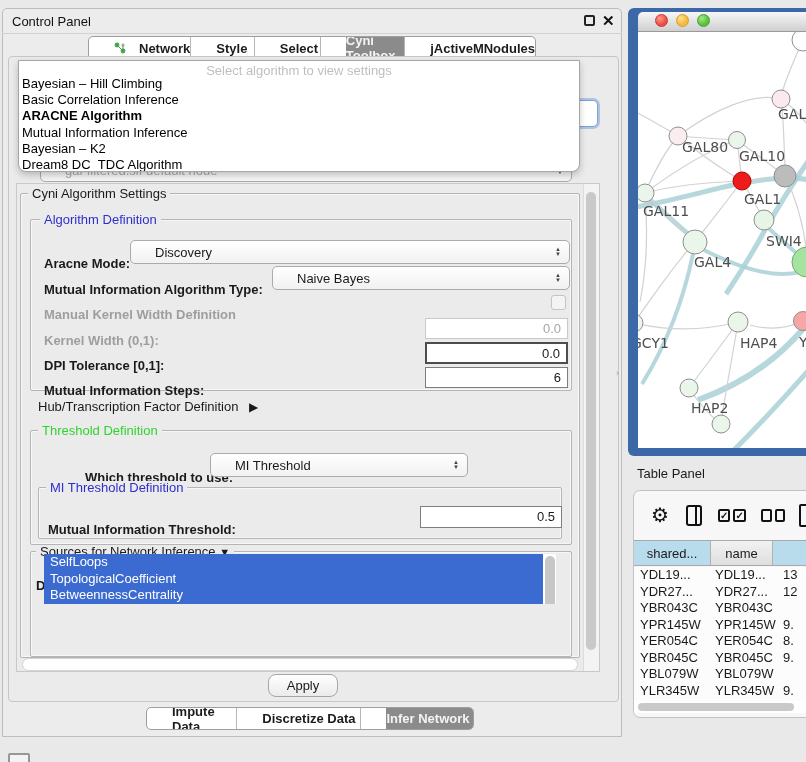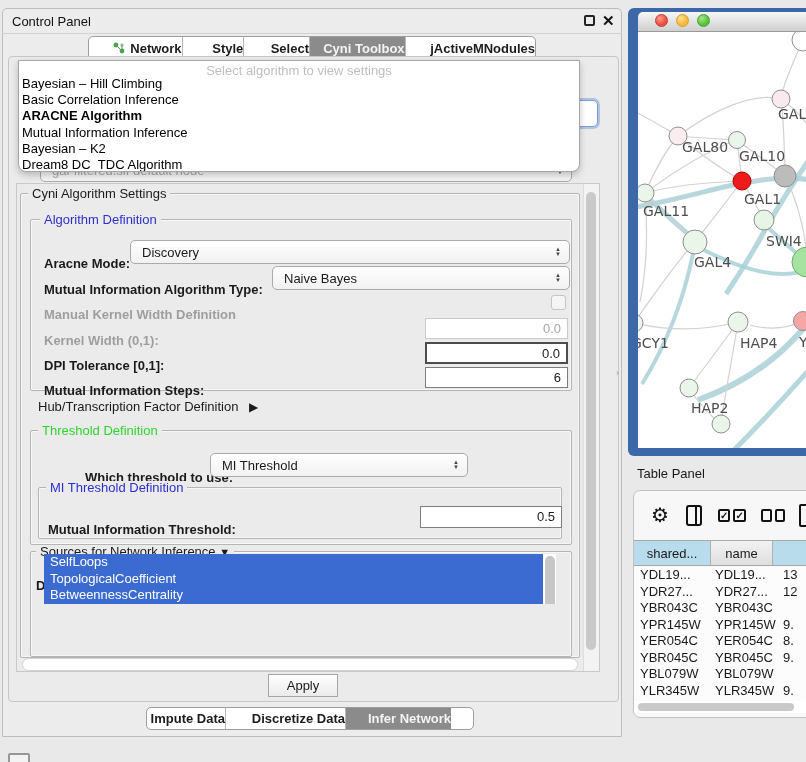--- a/index.html
+++ b/index.html
@@ -11,41 +11,41 @@
   
   .cp-window { left:2px; top:8px; width:620px; height:729px; background:#ececec;
                border:1px solid #bdbdbd; border-radius:5px 5px 0 0; }
   .cp-titlebar { left:2px; top:8px; width:620px; height:26px; border-bottom:1px solid #d2d2d2; }
   .cp-title { left:12px; top:14px; color:#111; }
   .float-box { left:584px; top:15px; width:11px; height:11px; border:2px solid #222; border-radius:2px; cursor:pointer; }
   .close-x { left:602px; top:12px; font-weight:bold; font-size:15px; color:#111; cursor:pointer; }
 
   
   .seg-strip { display:flex; background:#fff; border:1px solid #9f9f9f; border-radius:5px; overflow:hidden; }
-  .seg { display:flex; align-items:center; justify-content:flex-end; gap:5px;
-         border-right:1px solid #b7b7b7; font-weight:600; color:#1c1c1c; cursor:pointer; }
+  .seg { display:flex; align-items:center; justify-content:flex-start; gap:13px;
+         border-right:1px solid #b7b7b7; font-weight:600; color:#1c1c1c; cursor:pointer;margin-left:25px; }
   .seg:last-child { border-right:none; }
   .seg.sel { background:#8b8b8b; color:#f4f4f4; }
   .cp-tabs { left:88px; top:36px; width:448px; height:24px; }
 
   
   .cp-content { left:8px; top:56px; width:611px; height:646px; background:#ebebeb;
                 border:1px solid #c6c6c6; border-radius:4px; }
   .scroll-region { left:16px; top:183px; width:584px; height:489px; border:1px solid #c9c9c9; background:#ebebeb; }
 
   
   .grp { position:absolute; border:1px solid #b5b5b5; border-radius:2px;
          box-shadow: inset 0 0 0 1px #f7f7f7; }
   .grp-title { position:absolute; background:#ebebeb; padding:0 4px; line-height:13px; }
   .t-blue { color:#2e2ecf; } .t-green { color:#2fd32f; } .t-black { color:#1a1a1a; }
   .lbl { position:absolute; font-weight:bold; color:#1a1a1a;margin-top:10px; }
   .lbl.dis { color:#9e9e9e; }
 
   .combo { position:absolute; background:linear-gradient(#ffffff,#f1f1f1); border:1px solid #ababab;
-           border-radius:5px; display:flex; align-items:center; padding-left:11px; cursor:pointer; }
+           border-radius:5px; display:flex; align-items:center; padding-left:24px; cursor:pointer; }
   .combo .spin { margin-left:auto; width:18px; display:flex; flex-direction:column; align-items:center;
                  font-size:6px; line-height:5px; color:#444; padding-right:4px; }
   .combo.dis { background:#f5f5f5; color:#a9a9a9; }
   .field { position:absolute; background:#fff; border:1px solid #bdbdbd; text-align:right;
            padding:2px 6px 0 6px; }
   .field.dk { border:2px solid #4d4d4d; }
   .field.md { border:1px solid #7e7e7e; }
   .field.dis { color:#a6a6a6; border-color:#c9c9c9; }
   .checkbox { position:absolute; width:15px; height:15px; border:1px solid #c4c4c4; border-radius:3px;
               background:#f4f4f4; cursor:pointer; }
@@ -68,21 +68,21 @@
   .attr-item { height:16.5px; line-height:16.5px; padding-left:6px; background:#3b6bd1; color:#fff;
                width:calc(100% - 13px); cursor:pointer; }
   .attr-scroll { position:absolute; right:1px; top:2px; width:10px; height:58px; background:#c7c7c7; border-radius:5px; }
 
   
   .vscroll-track { left:583px; top:184px; width:16px; height:487px; background:#f3f3f3; border-left:1px solid #dcdcdc; }
   .vscroll-thumb { left:586px; top:192px; width:10px; height:458px; background:#c9c9c9; border-radius:5px; cursor:pointer; }
   .hscroll-bar { left:22px; top:658px; width:556px; height:13px; background:#fff; border:1px solid #d4d4d4; border-radius:7px; }
 
   .btn { position:absolute; background:linear-gradient(#ffffff,#ebebeb); border:1px solid #a6a6a6;
-         border-radius:0; display:flex; align-items:center; justify-content:center; cursor:pointer; }
+         border-radius:8px; display:flex; align-items:center; justify-content:center; cursor:pointer; }
   .bottom-tabs { left:146px; top:707px; width:328px; height:23px; }
 
   
   .right-bg { left:620px; top:0; width:186px; height:762px; background:#e9e9e9; }
   .net-window { left:628px; top:8px; width:178px; height:448px; background:#3d68a8; border-radius:6px 0 0 6px; }
   .net-titlebar { left:638px; top:12px; width:168px; height:20px;
                   background:linear-gradient(#f7f7f7,#cfcfcf); border-bottom:1px solid #9a9a9a; border-radius:5px 0 0 0; }
   .light { position:absolute; top:14px; width:13px; height:13px; border-radius:50%; cursor:pointer; }
   .net-canvas { left:638px; top:32px; width:168px; height:416px; background:#fff; overflow:hidden; }
   .edge-gray { fill:none; stroke:#d2d2d2; stroke-width:1.2; }

